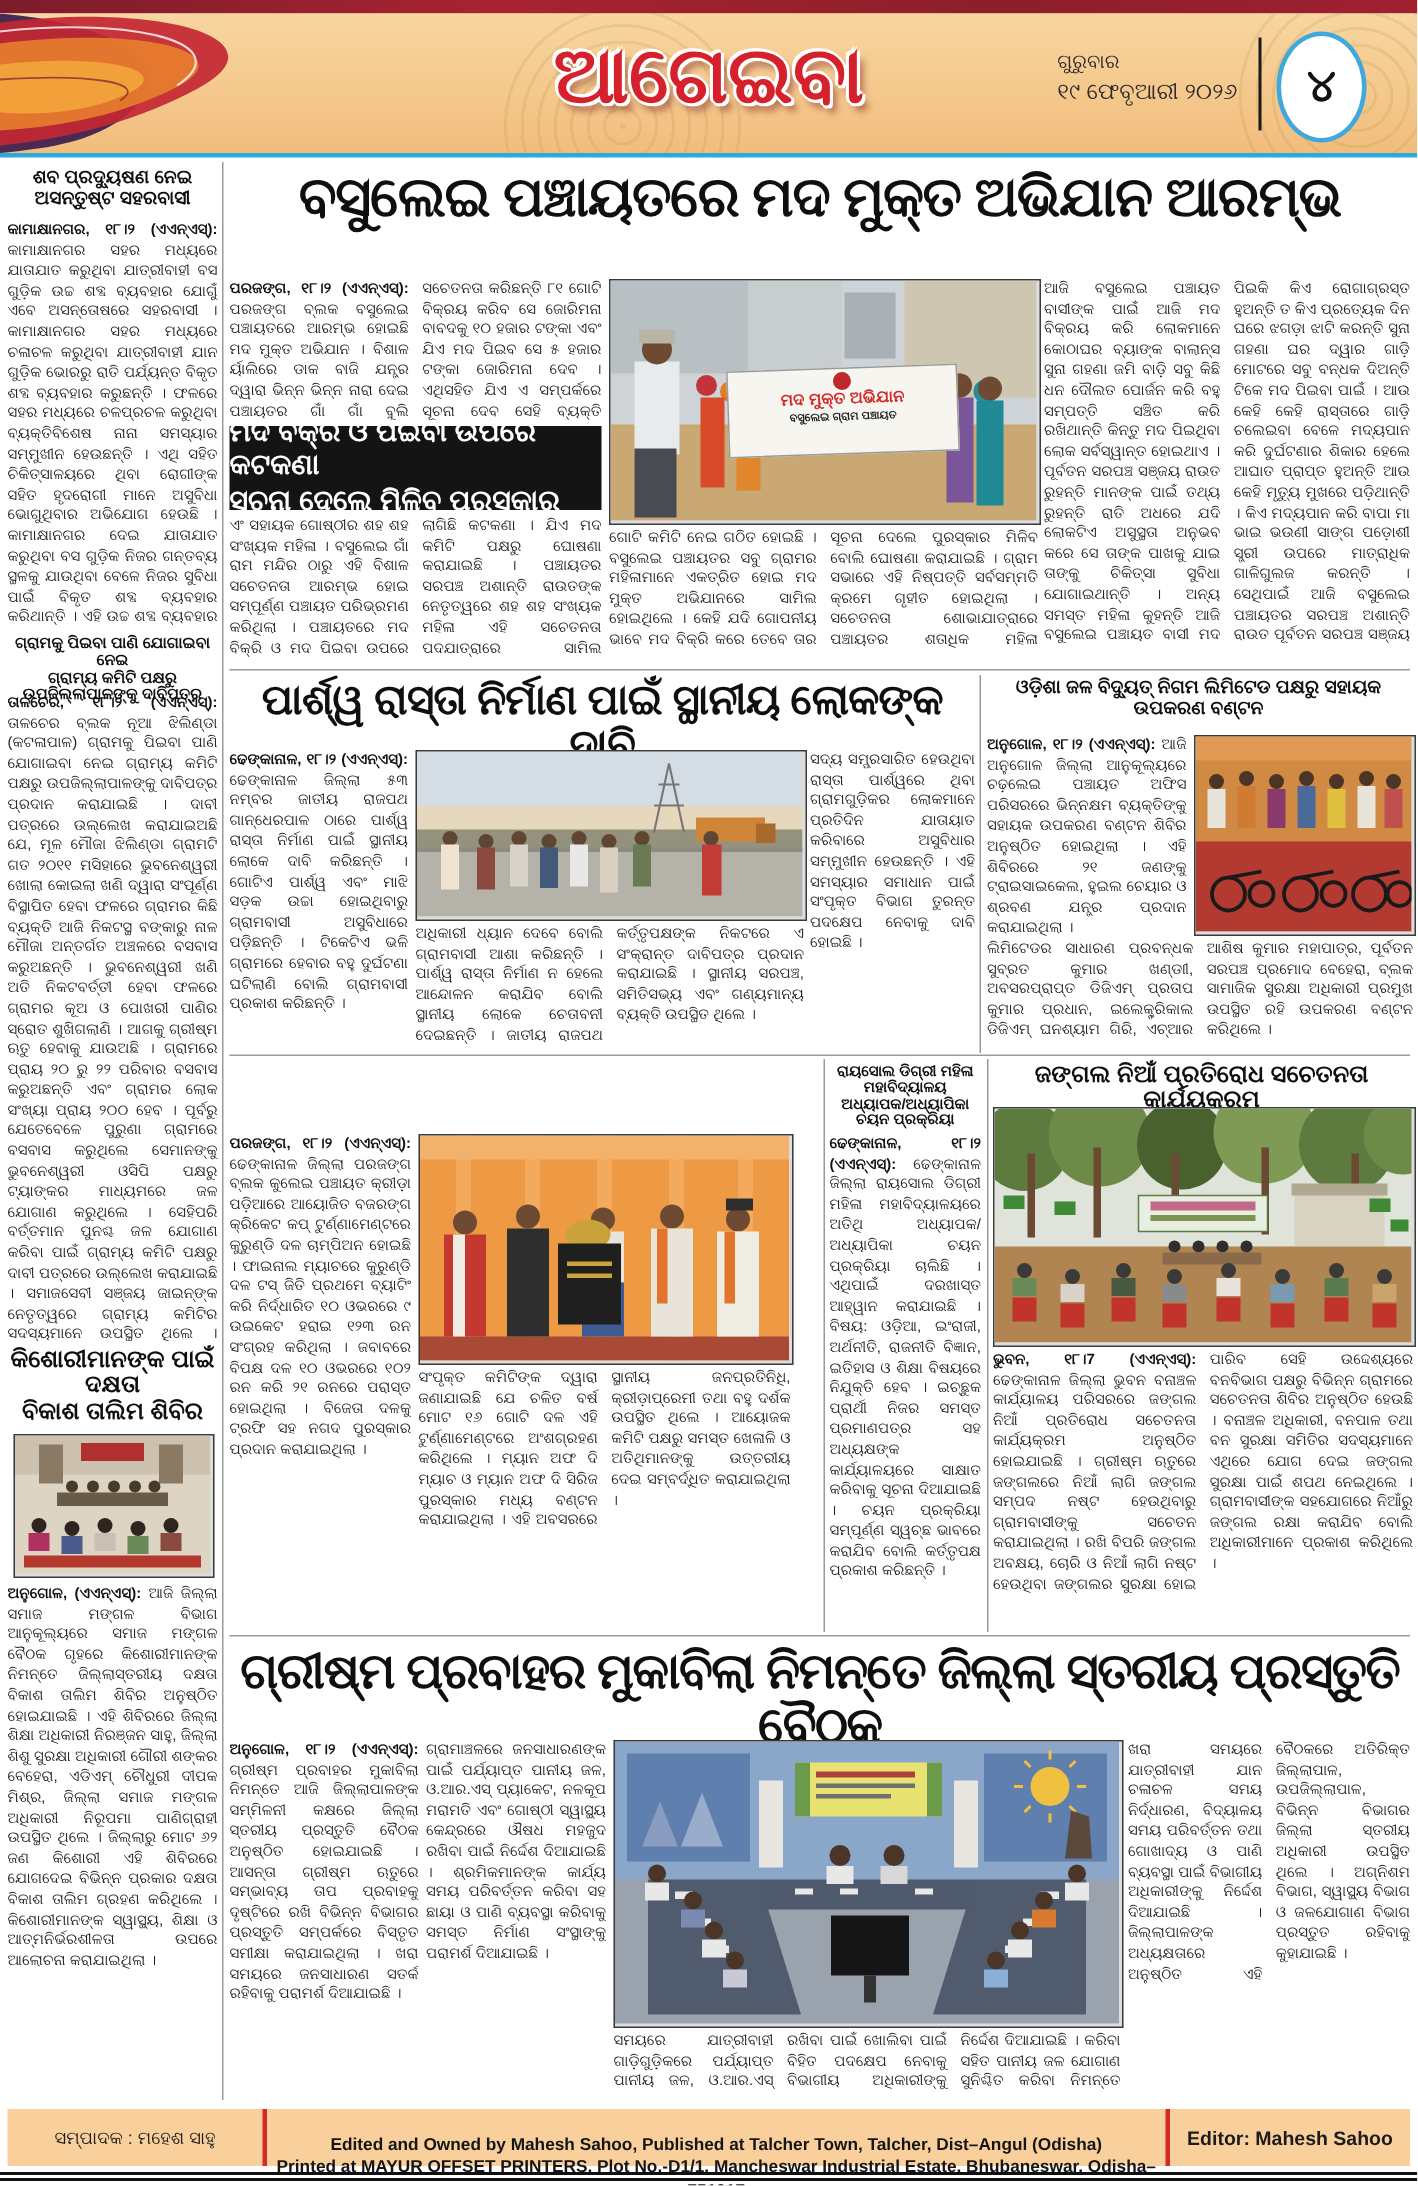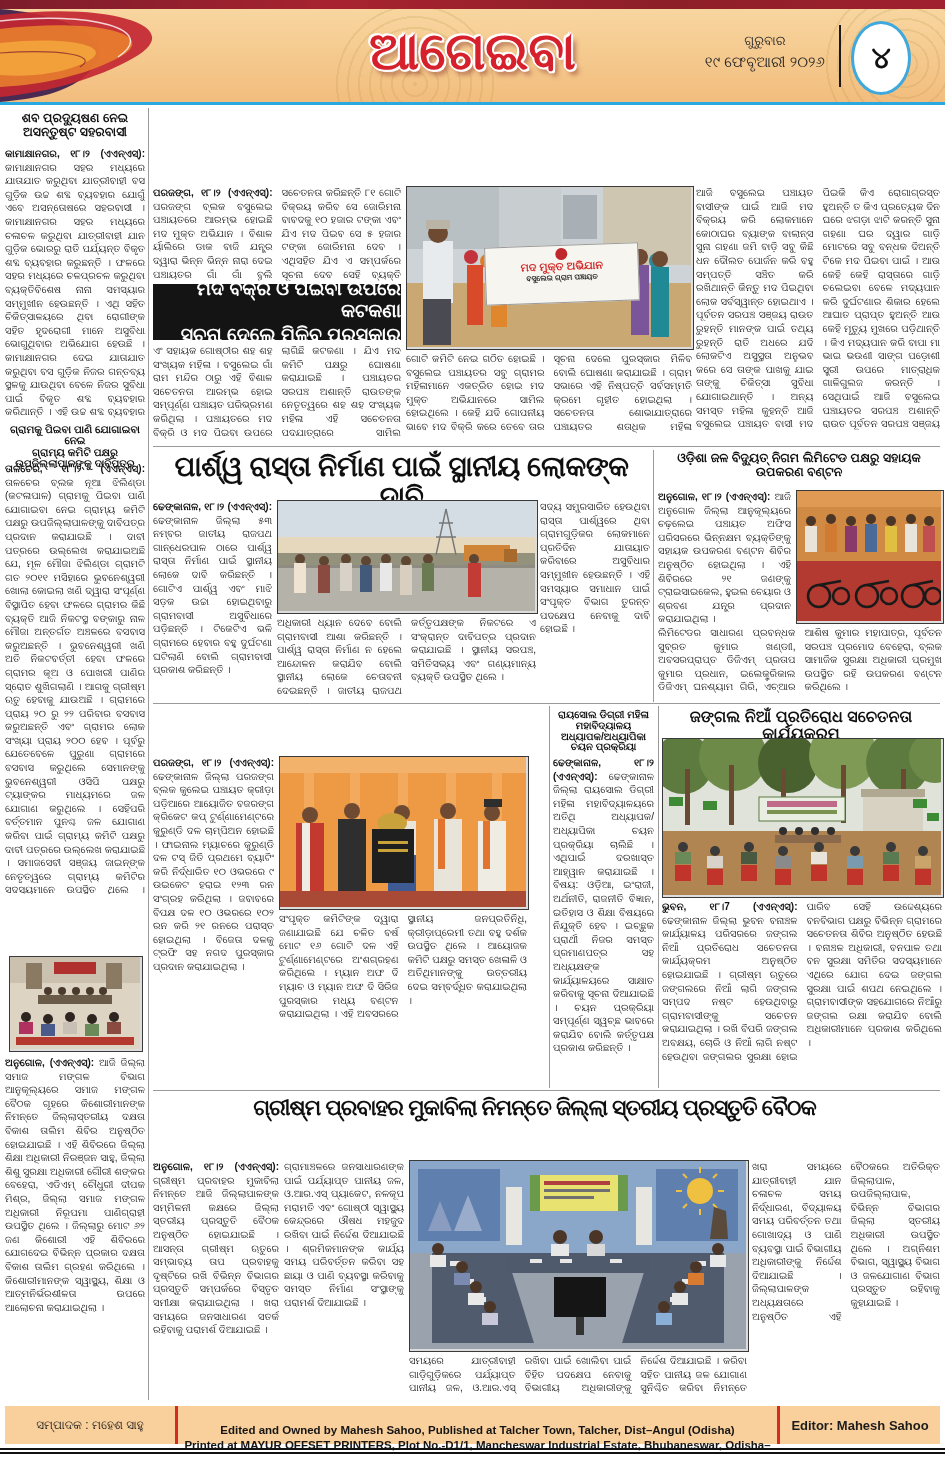--- a/index.html
+++ b/index.html
@@ -17,31 +17,31 @@
   .photo svg{display:block;}
 
   
   #topstrip{left:0;top:0;width:945px;height:9px;background:linear-gradient(90deg,#7c1c2b,#a82330 35%,#8c1f28 70%,#a02030);}
   #masthead{left:0;top:9px;width:945px;height:93px;background:linear-gradient(180deg,#f8d6a0,#f2bd7d);overflow:hidden;}
   #blueline{left:0;top:102px;width:945px;height:3px;background:#2aa9e0;}
   .mandala{width:170px;height:170px;border-radius:50%;opacity:.5;
     background:repeating-radial-gradient(circle,rgba(176,148,66,.38) 0 2px,rgba(0,0,0,0) 2px 11px);}
   #logo{left:0;top:12px;width:945px;text-align:center;font-size:52px;font-weight:700;color:#d6202b;
     text-shadow:-2px 0 0 #fff,2px 0 0 #fff,0 -2px 0 #fff,0 2px 0 #fff,-2px -2px 0 #fff,2px 2px 0 #fff,4px 5px 5px rgba(120,30,30,.55);}
-  #dateblock{right:120px;top:24px;text-align:center;color:#2a2a2a;}
+  #dateblock{right:120px;top:24px;text-align:left;color:#2a2a2a;}
   #dateblock .day{font-size:13px;}
   #dateblock .date{font-size:15px;font-weight:400;margin-top:4px;}
   #mast-vbar{right:104px;top:16px;width:2px;height:62px;background:#1a1a1a;}
   #page-oval{right:34px;top:12px;width:54px;height:68px;border-radius:50%;background:#fff;
     border:3px solid #3fa8dc;display:flex;align-items:center;justify-content:center;
     font-size:30px;font-weight:800;color:#111;}
 
   
   #liq-box{left:153px;top:284px;width:248px;height:56px;background:#141414;color:#fff;
-    display:flex;flex-direction:column;justify-content:center;text-align:right;font-weight:800;}
+    display:flex;flex-direction:column;justify-content:center;text-align:left;font-weight:800;}
   #liq-box .l1{font-size:19px;}
   #liq-box .l2{font-size:19px;margin-top:2px;}
 
   
   #rally-banner{left:78px;top:58px;width:152px;height:56px;background:#f7f5ef;border:1px solid #9a9a9a;
     transform:rotate(-2deg);text-align:center;overflow:hidden;}
   #rally-banner .dot{width:12px;height:12px;border-radius:50%;background:#c0272d;margin:2px auto 0;}
   #rally-banner .b1{color:#d12a2a;font-weight:800;font-size:11px;line-height:1.1;}
   #rally-banner .b2{color:#222;font-weight:700;font-size:7.5px;margin-top:1px;}
 
@@ -94,20 +94,24 @@
 
   <div class="abs head" style="left:5px;top:424px;width:140px;height:34px;font-size:10.5px">
     <div>ଗ୍ରାମକୁ ପିଇବା ପାଣି ଯୋଗାଇବା ନେଇ</div>
     <div>ଗ୍ରାମ୍ୟ କମିଟି ପକ୍ଷରୁ ଉପଜିଲ୍ଲାପାଳଙ୍କୁ ଦାବିପତ୍ର</div>
   </div>
   <div class="abs body-text" style="left:5px;top:462px;width:140px;height:432px">
     <b class="dl">ତାଳଚେର, ୧୮।୨ (ଏଏନ୍‌ଏସ୍):</b>
     <span>ତାଳଚେର ବ୍ଲକ ନୂଆ ଝିଲିଣ୍ଡା (କଟଳାପାଳ) ଗ୍ରାମକୁ ପିଇବା ପାଣି ଯୋଗାଇବା ନେଇ ଗ୍ରାମ୍ୟ କମିଟି ପକ୍ଷରୁ ଉପଜିଲ୍ଲାପାଳଙ୍କୁ ଦାବିପତ୍ର ପ୍ରଦାନ କରାଯାଇଛି । ଦାବୀ ପତ୍ରରେ ଉଲ୍ଲେଖ କରାଯାଇଅଛି ଯେ, ମୂଳ ମୌଜା ଝିଲିଣ୍ଡା ଗ୍ରାମଟି ଗତ ୨୦୧୧ ମସିହାରେ ଭୁବନେଶ୍ୱରୀ ଖୋଲା କୋଇଲା ଖଣି ଦ୍ୱାରା ସଂପୂର୍ଣ୍ଣ ବିସ୍ଥାପିତ ହେବା ଫଳରେ ଗ୍ରାମର କିଛି ବ୍ୟକ୍ତି ଆଜି ନିକଟସ୍ଥ ବଙ୍କାରୁ ନାଳ ମୌଜା ଅନ୍ତର୍ଗତ ଅଞ୍ଚଳରେ ବସବାସ କରୁଅଛନ୍ତି । ଭୁବନେଶ୍ୱରୀ ଖଣି ଅତି ନିକଟବର୍ତ୍ତୀ ହେବା ଫଳରେ ଗ୍ରାମର କୂଅ ଓ ପୋଖରୀ ପାଣିର ସ୍ରୋତ ଶୁଖିଗଲାଣି । ଆଗକୁ ଗ୍ରୀଷ୍ମ ଋତୁ ହେବାକୁ ଯାଉଅଛି । ଗ୍ରାମରେ ପ୍ରାୟ ୨୦ ରୁ ୨୨ ପରିବାର ବସବାସ କରୁଅଛନ୍ତି ଏବଂ ଗ୍ରାମର ଲୋକ ସଂଖ୍ୟା ପ୍ରାୟ ୨୦୦ ହେବ । ପୂର୍ବରୁ ଯେତେବେଳେ ପୁରୁଣା ଗ୍ରାମରେ ବସବାସ କରୁଥିଲେ ସେମାନଙ୍କୁ ଭୁବନେଶ୍ୱରୀ ଓସିପି ପକ୍ଷରୁ ଟ୍ୟାଙ୍କର ମାଧ୍ୟମରେ ଜଳ ଯୋଗାଣ କରୁଥିଲେ । ସେହିପରି ବର୍ତ୍ତମାନ ପୁନଶ୍ଚ ଜଳ ଯୋଗାଣ କରିବା ପାଇଁ ଗ୍ରାମ୍ୟ କମିଟି ପକ୍ଷରୁ ଦାବୀ ପତ୍ରରେ ଉଲ୍ଲେଖ କରାଯାଇଛି । ସମାଜସେବୀ ସଞ୍ଜୟ ଜାଇନ୍‌ଙ୍କ ନେତୃତ୍ୱରେ ଗ୍ରାମ୍ୟ କମିଟିର ସଦସ୍ୟମାନେ ଉପସ୍ଥିତ ଥିଲେ । ସେହିପରି ଗ୍ରାମ୍ୟ କମିଟି ପକ୍ଷରୁ ଭୁବନେଶ୍ୱରୀ ଓସିପିର ପ୍ରକଳ୍ପ ଅଧିକାରୀଙ୍କୁ ମଧ୍ୟ ଦାବୀପତ୍ର ପ୍ରଦାନ କରାଯାଇଛି ।</span>
   </div>
 
+  <div class="abs head" style="left:5px;top:898px;width:140px;height:54px;font-size:16px">
+    <div>କିଶୋରୀମାନଙ୍କ ପାଇଁ ଦକ୍ଷତା</div>
+    <div>ବିକାଶ ତାଲିମ ଶିବିର</div>
+  </div>
   <div class="abs photo" style="left:9px;top:956px;width:132px;height:94px">
     <svg width="130" height="92" viewBox="0 0 130 92">
       <rect width="130" height="92" fill="#ddd4c4"></rect>
       <rect y="0" width="130" height="26" fill="#cbc1ae"></rect>
       <rect x="16" y="6" width="16" height="26" fill="#8a7a64"></rect>
       <rect x="96" y="6" width="16" height="26" fill="#8a7a64"></rect>
       <rect x="44" y="5" width="42" height="12" fill="#b03030"></rect>
       <rect x="28" y="38" width="74" height="9" fill="#6a5a48"></rect>
       <circle cx="38" cy="34" r="4" fill="#4a3a2e"></circle>
         <circle cx="52" cy="34" r="4" fill="#4a3a2e"></circle>
@@ -127,20 +131,21 @@
           <rect x="97" y="65" width="14" height="12" fill="#8a4a3f"></rect>
         <rect x="6" y="80" width="118" height="8" fill="#b5382e"></rect>
       </g>
     </svg>
   </div>
   <div class="abs body-text" style="left:5px;top:1056px;width:140px;height:344px">
     <b class="dl">ଅନୁଗୋଳ, (ଏଏନ୍‌ଏସ୍):</b>
     <span>ଆଜି ଜିଲ୍ଲା ସମାଜ ମଙ୍ଗଳ ବିଭାଗ ଆନୁକୂଲ୍ୟରେ ସମାଜ ମଙ୍ଗଳ ବୈଠକ ଗୃହରେ କିଶୋରୀମାନଙ୍କ ନିମନ୍ତେ ଜିଲ୍ଲାସ୍ତରୀୟ ଦକ୍ଷତା ବିକାଶ ତାଲିମ ଶିବିର ଅନୁଷ୍ଠିତ ହୋଇଯାଇଛି । ଏହି ଶିବିରରେ ଜିଲ୍ଲା ଶିକ୍ଷା ଅଧିକାରୀ ନିରଞ୍ଜନ ସାହୁ, ଜିଲ୍ଲା ଶିଶୁ ସୁରକ୍ଷା ଅଧିକାରୀ ଗୌରୀ ଶଙ୍କର ବେହେରା, ଏଡିଏମ୍ ଚୌଧୁରୀ ଦୀପକ ମିଶ୍ର, ଜିଲ୍ଲା ସମାଜ ମଙ୍ଗଳ ଅଧିକାରୀ ନିରୂପମା ପାଣିଗ୍ରାହୀ ଉପସ୍ଥିତ ଥିଲେ । ଜିଲ୍ଲାରୁ ମୋଟ ୬୨ ଜଣ କିଶୋରୀ ଏହି ଶିବିରରେ ଯୋଗଦେଇ ବିଭିନ୍ନ ପ୍ରକାର ଦକ୍ଷତା ବିକାଶ ତାଲିମ ଗ୍ରହଣ କରିଥିଲେ । କିଶୋରୀମାନଙ୍କ ସ୍ୱାସ୍ଥ୍ୟ, ଶିକ୍ଷା ଓ ଆତ୍ମନିର୍ଭରଶୀଳତା ଉପରେ ଆଲୋଚନା କରାଯାଇଥିଲା ।</span>
   </div>
 
+  <div class="abs head" style="left:153px;top:112px;width:787px;height:66px;font-size:37px;letter-spacing:-1px">ବସୁଲେଇ ପଞ୍ଚାୟତରେ ମଦ ମୁକ୍ତ ଅଭିଯାନ ଆରମ୍ଭ</div>
 
   <div class="abs body-text cols2" style="left:153px;top:186px;width:248px;height:96px">
     <b class="dl">ପରଜଙ୍ଗ, ୧୮।୨ (ଏଏନ୍‌ଏସ୍):</b>
     <span>ପରଜଙ୍ଗ ବ୍ଲକ ବସୁଲେଇ ପଞ୍ଚାୟତରେ ଆରମ୍ଭ ହୋଇଛି ମଦ ମୁକ୍ତ ଅଭିଯାନ । ବିଶାଳ ର୍ୟାଲିରେ ଡାକ ବାଜି ଯନ୍ତ୍ର ଦ୍ୱାରା ଭିନ୍ନ ଭିନ୍ନ ନାରା ଦେଇ ପଞ୍ଚାୟତର ଗାଁ ଗାଁ ବୁଲି ସଚେତନତା କରିଛନ୍ତି ୮୧ ଗୋଟି ବିକ୍ରୟ କରିବ ସେ ଜୋରିମନା ବାବଦକୁ ୧୦ ହଜାର ଟଙ୍କା ଏବଂ ଯିଏ ମଦ ପିଇବ ସେ ୫ ହଜାର ଟଙ୍କା ଜୋରିମନା ଦେବ । ଏଥିସହିତ ଯିଏ ଏ ସମ୍ପର୍କରେ ସୂଚନା ଦେବ ସେହି ବ୍ୟକ୍ତି ବିଶେଷଙ୍କୁ ୨ ହଜାର ଟଙ୍କା ପୁରସ୍କାର ପ୍ରଦାନ କରାଯିବ ବୋଲି ମହିଳା</span>
   </div>
   <div id="liq-box" class="abs">
     <div class="l1">ମଦ ବିକ୍ରି ଓ ପିଇବା ଉପରେ କଟକଣା</div>
     <div class="l2">ସୂଚନା ଦେଲେ ମିଳିବ ପୁରସ୍କାର</div>
   </div>
   <div class="abs body-text cols2" style="left:153px;top:344px;width:248px;height:99px">ଏଂ ସହାୟକ ଗୋଷ୍ଠୀର ଶହ ଶହ ସଂଖ୍ୟକ ମହିଳା । ବସୁଲେଇ ଗାଁ ରାମ ମନ୍ଦିର ଠାରୁ ଏହି ବିଶାଳ ସଚେତନତା ଆରମ୍ଭ ହୋଇ ସମ୍ପୂର୍ଣ୍ଣ ପଞ୍ଚାୟତ ପରିଭ୍ରମଣ କରିଥିଲା । ପଞ୍ଚାୟତରେ ମଦ ବିକ୍ରି ଓ ମଦ ପିଇବା ଉପରେ ଲାଗିଛି କଟକଣା । ଯିଏ ମଦ କମିଟି ପକ୍ଷରୁ ଘୋଷଣା କରାଯାଇଛି । ପଞ୍ଚାୟତର ସରପଞ୍ଚ ଅଶାନ୍ତି ରାଉତଙ୍କ ନେତୃତ୍ୱରେ ଶହ ଶହ ସଂଖ୍ୟକ ମହିଳା ଏହି ସଚେତନତା ପଦଯାତ୍ରାରେ ସାମିଲ ହୋଇଥିଲେ । ଏଥିରେ ଯିଏ ଅବମାନନା କରିବ ସେ ଆଇନ ଅନୁଯାୟୀ ଦଣ୍ଡିତ ହେବ ।</div>
@@ -392,21 +397,21 @@
       </g>
     </svg>
   </div>
   <div class="abs body-text cols2" style="left:662px;top:900px;width:280px;height:186px">
     <b class="dl">ଭୁବନ, ୧୮।7 (ଏଏନ୍‌ଏସ୍):</b>
     <span>ଢେଙ୍କାନାଳ ଜିଲ୍ଲା ଭୁବନ ବନାଞ୍ଚଳ କାର୍ଯ୍ୟାଳୟ ପରିସରରେ ଜଙ୍ଗଲ ନିଆଁ ପ୍ରତିରୋଧ ସଚେତନତା କାର୍ଯ୍ୟକ୍ରମ ଅନୁଷ୍ଠିତ ହୋଇଯାଇଛି । ଗ୍ରୀଷ୍ମ ଋତୁରେ ଜଙ୍ଗଲରେ ନିଆଁ ଲାଗି ଜଙ୍ଗଲ ସମ୍ପଦ ନଷ୍ଟ ହେଉଥିବାରୁ ଗ୍ରାମବାସୀଙ୍କୁ ସଚେତନ କରାଯାଇଥିଲା । ରଖି ବିପରି ଜଙ୍ଗଲ ଅବକ୍ଷୟ, ଚୋରି ଓ ନିଆଁ ଲାଗି ନଷ୍ଟ ହେଉଥିବା ଜଙ୍ଗଲର ସୁରକ୍ଷା ହୋଇ ପାରିବ ସେହି ଉଦ୍ଦେଶ୍ୟରେ ବନବିଭାଗ ପକ୍ଷରୁ ବିଭିନ୍ନ ଗ୍ରାମରେ ସଚେତନତା ଶିବିର ଅନୁଷ୍ଠିତ ହେଉଛି । ବନାଞ୍ଚଳ ଅଧିକାରୀ, ବନପାଳ ତଥା ବନ ସୁରକ୍ଷା ସମିତିର ସଦସ୍ୟମାନେ ଏଥିରେ ଯୋଗ ଦେଇ ଜଙ୍ଗଲ ସୁରକ୍ଷା ପାଇଁ ଶପଥ ନେଇଥିଲେ । ଗ୍ରାମବାସୀଙ୍କ ସହଯୋଗରେ ନିଆଁରୁ ଜଙ୍ଗଲ ରକ୍ଷା କରାଯିବ ବୋଲି ଅଧିକାରୀମାନେ ପ୍ରକାଶ କରିଥିଲେ ।</span>
   </div>
 
   <div class="abs rule-h" style="left:153px;top:1090px;width:787px"></div>
 
-  <div class="abs head" style="left:141px;top:1096px;width:787px;height:60px;font-size:22px;letter-spacing:-1px">ଗ୍ରୀଷ୍ମ ପ୍ରବାହର ମୁକାବିଲା ନିମନ୍ତେ ଜିଲ୍ଲା ସ୍ତରୀୟ ପ୍ରସ୍ତୁତି ବୈଠକ</div>
+  <div class="abs head" style="left:153px;top:1096px;width:787px;height:60px;font-size:33px;letter-spacing:-1px">ଗ୍ରୀଷ୍ମ ପ୍ରବାହର ମୁକାବିଲା ନିମନ୍ତେ ଜିଲ୍ଲା ସ୍ତରୀୟ ପ୍ରସ୍ତୁତି ବୈଠକ</div>
   <div class="abs body-text" style="left:153px;top:1160px;width:126px;height:240px">
     <b class="dl">ଅନୁଗୋଳ, ୧୮।୨ (ଏଏନ୍‌ଏସ୍):</b>
     <span>ଗ୍ରୀଷ୍ମ ପ୍ରବାହର ମୁକାବିଲା ନିମନ୍ତେ ଆଜି ଜିଲ୍ଲାପାଳଙ୍କ ସମ୍ମିଳନୀ କକ୍ଷରେ ଜିଲ୍ଲା ସ୍ତରୀୟ ପ୍ରସ୍ତୁତି ବୈଠକ ଅନୁଷ୍ଠିତ ହୋଇଯାଇଛି । ଆସନ୍ତା ଗ୍ରୀଷ୍ମ ଋତୁରେ ସମ୍ଭାବ୍ୟ ତାପ ପ୍ରବାହକୁ ଦୃଷ୍ଟିରେ ରଖି ବିଭିନ୍ନ ବିଭାଗର ପ୍ରସ୍ତୁତି ସମ୍ପର୍କରେ ବିସ୍ତୃତ ସମୀକ୍ଷା କରାଯାଇଥିଲା । ଖରା ସମୟରେ ଜନସାଧାରଣ ସତର୍କ ରହିବାକୁ ପରାମର୍ଶ ଦିଆଯାଇଛି ।</span>
   </div>
   <div class="abs body-text" style="left:284px;top:1160px;width:120px;height:240px">ଗ୍ରାମାଞ୍ଚଳରେ ଜନସାଧାରଣଙ୍କ ପାଇଁ ପର୍ଯ୍ୟାପ୍ତ ପାନୀୟ ଜଳ, ଓ.ଆର.ଏସ୍ ପ୍ୟାକେଟ, ନଳକୂପ ମରାମତି ଏବଂ ଗୋଷ୍ଠୀ ସ୍ୱାସ୍ଥ୍ୟ କେନ୍ଦ୍ରରେ ଔଷଧ ମହଜୁଦ ରଖିବା ପାଇଁ ନିର୍ଦ୍ଦେଶ ଦିଆଯାଇଛି । ଶ୍ରମିକମାନଙ୍କ କାର୍ଯ୍ୟ ସମୟ ପରିବର୍ତ୍ତନ କରିବା ସହ ଛାୟା ଓ ପାଣି ବ୍ୟବସ୍ଥା କରିବାକୁ ସମସ୍ତ ନିର୍ମାଣ ସଂସ୍ଥାଙ୍କୁ ପରାମର୍ଶ ଦିଆଯାଇଛି ।</div>
   <div class="abs photo" style="left:409px;top:1160px;width:338px;height:190px">
     <svg width="336" height="188" viewBox="0 0 336 188">
       <rect width="336" height="188" fill="#8aa6c8"></rect>
       <rect x="8" y="8" width="82" height="72" fill="#5f7fae"></rect>
       <path d="M18,70 L30,40 L42,70 Z" fill="#8a9cc0"></path>

